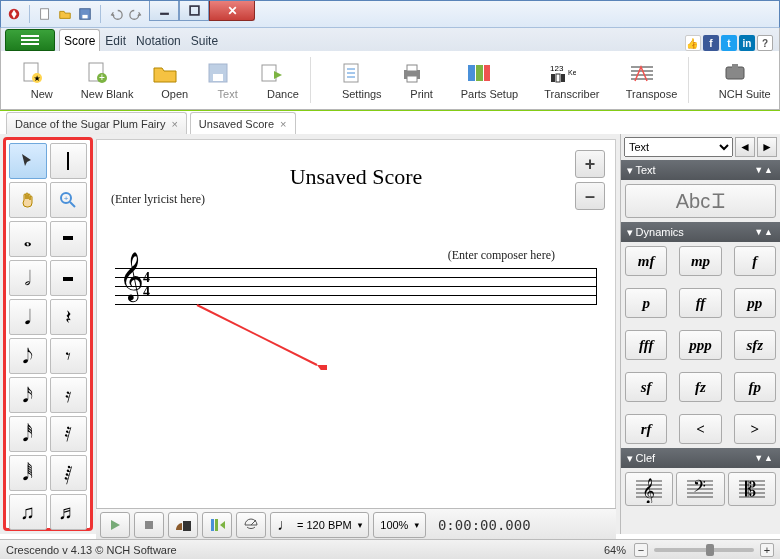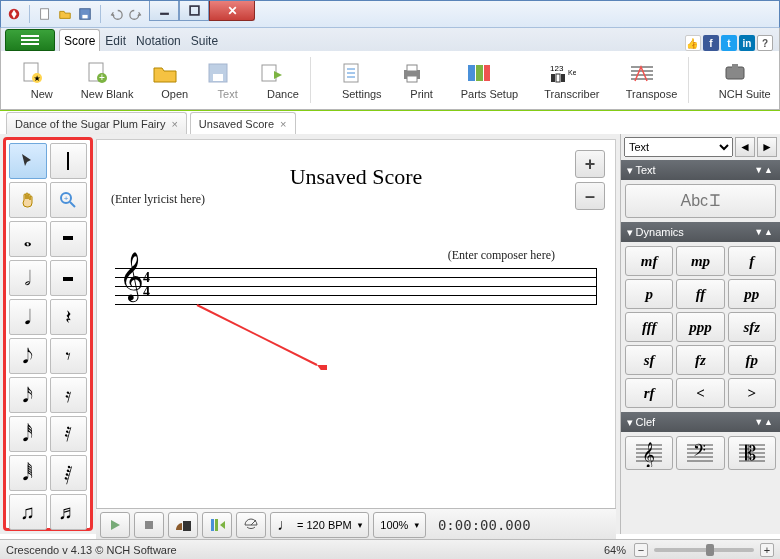--- a/index.html
+++ b/index.html
@@ -65,22 +65,22 @@
 .hscroll .thumb { position: absolute; left: 0; width: 55%; top: 1px; bottom: 1px; background: linear-gradient(#f4f4f4,#dcdcdc); border: 1px solid #bbb; border-radius: 2px; }
 
 
 .rightpanel { width: 160px; background: #eee; border-left: 1px solid #bbb; display: flex; flex-direction: column; overflow:hidden; }
 .rp-top { display: flex; align-items: center; padding: 3px; gap: 2px; }
 .rp-top select { flex: 1; height: 20px; font-size: 11px; }
 .rp-top .rpbtn { width: 20px; height: 20px; border: 1px solid #aaa; background: linear-gradient(#fafafa,#e2e2e2); display:flex;align-items:center;justify-content:center;font-size:12px; }
 .section-hdr { height: 20px; background: linear-gradient(#6a6f75,#52565b); color: #fff; font-size: 11px; display: flex; align-items: center; padding: 0 6px; justify-content: space-between; }
 .section-hdr .tri { font-size: 9px; letter-spacing: 1px; }
 .section-body { padding: 4px; background: #eee; }
-.textbtn { width: 100%; height: 34px; border: 1px solid #aaa; background: linear-gradient(#fbfbfb,#e8e8e8); display:flex;align-items:center;justify-content:center; font-family: Georgia, serif; font-size: 16px; color: #777; border-radius:3px; }
-.dyn-grid { display: grid; grid-template-columns: repeat(3,1fr); gap: 3px; }
+.textbtn { width: 100%; height: 34px; border: 1px solid #aaa; background: linear-gradient(#fbfbfb,#e8e8e8); display:flex;align-items:center;justify-content:center; font-family: Georgia, serif; font-size: 20px; color: #777; border-radius:3px; }
+.dyn-grid { display: grid; grid-template-columns: repeat(3,1fr); gap: 12px; }
 .dyn { height: 30px; border: 1px solid #aaa; background: linear-gradient(#fbfbfb,#e8e8e8); display:flex;align-items:center;justify-content:center; font-family: Georgia, "Times New Roman", serif; font-style: italic; font-weight: bold; font-size: 15px; border-radius:3px; }
 .clef-grid { display: grid; grid-template-columns: repeat(3,1fr); gap: 3px; }
 .clefbtn { height: 34px; border: 1px solid #aaa; background: linear-gradient(#fbfbfb,#e8e8e8); display:flex;align-items:center;justify-content:center; border-radius:3px; }
 
 
 .playbar { height: 32px; background: linear-gradient(#f7f7f7,#e6e6e6); border-top: 1px solid #bbb; display: flex; align-items: center; padding: 0 4px; gap: 4px; position:absolute; left:96px; right:164px; bottom:0px; }
 .pbtn { width: 30px; height: 26px; border: 1px solid #aaa; background: linear-gradient(#fdfdfd,#e7e7e7); border-radius: 3px; display:flex;align-items:center;justify-content:center; }
 .tempo { height: 26px; border: 1px solid #aaa; background: linear-gradient(#fdfdfd,#e7e7e7); border-radius: 3px; display:flex;align-items:center; padding: 0 6px; gap:4px; font-size: 11px; }
 .timecode { font-size: 14px; color: #333; margin-left: 8px; font-family: monospace; }
 

